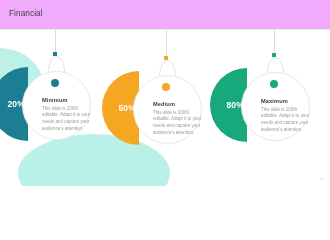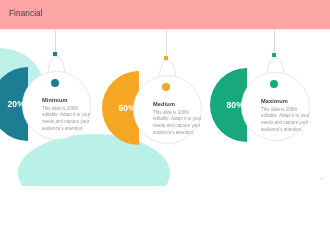--- a/index.html
+++ b/index.html
@@ -44,21 +44,21 @@
     border-radius: 50%;
   }
 
   
   .header {
     position: absolute;
     left: 0;
     top: 0;
     width: 330px;
     height: 29px;
-    background: #fca5a5;
+    background: #f0abfc;
     z-index: 9;
   }
   .header-title {
     position: absolute;
     left: 9px;
     top: 9px;
     font-size: 8.2px;
     color: #3f3f3f;
     letter-spacing: .1px;
   }

